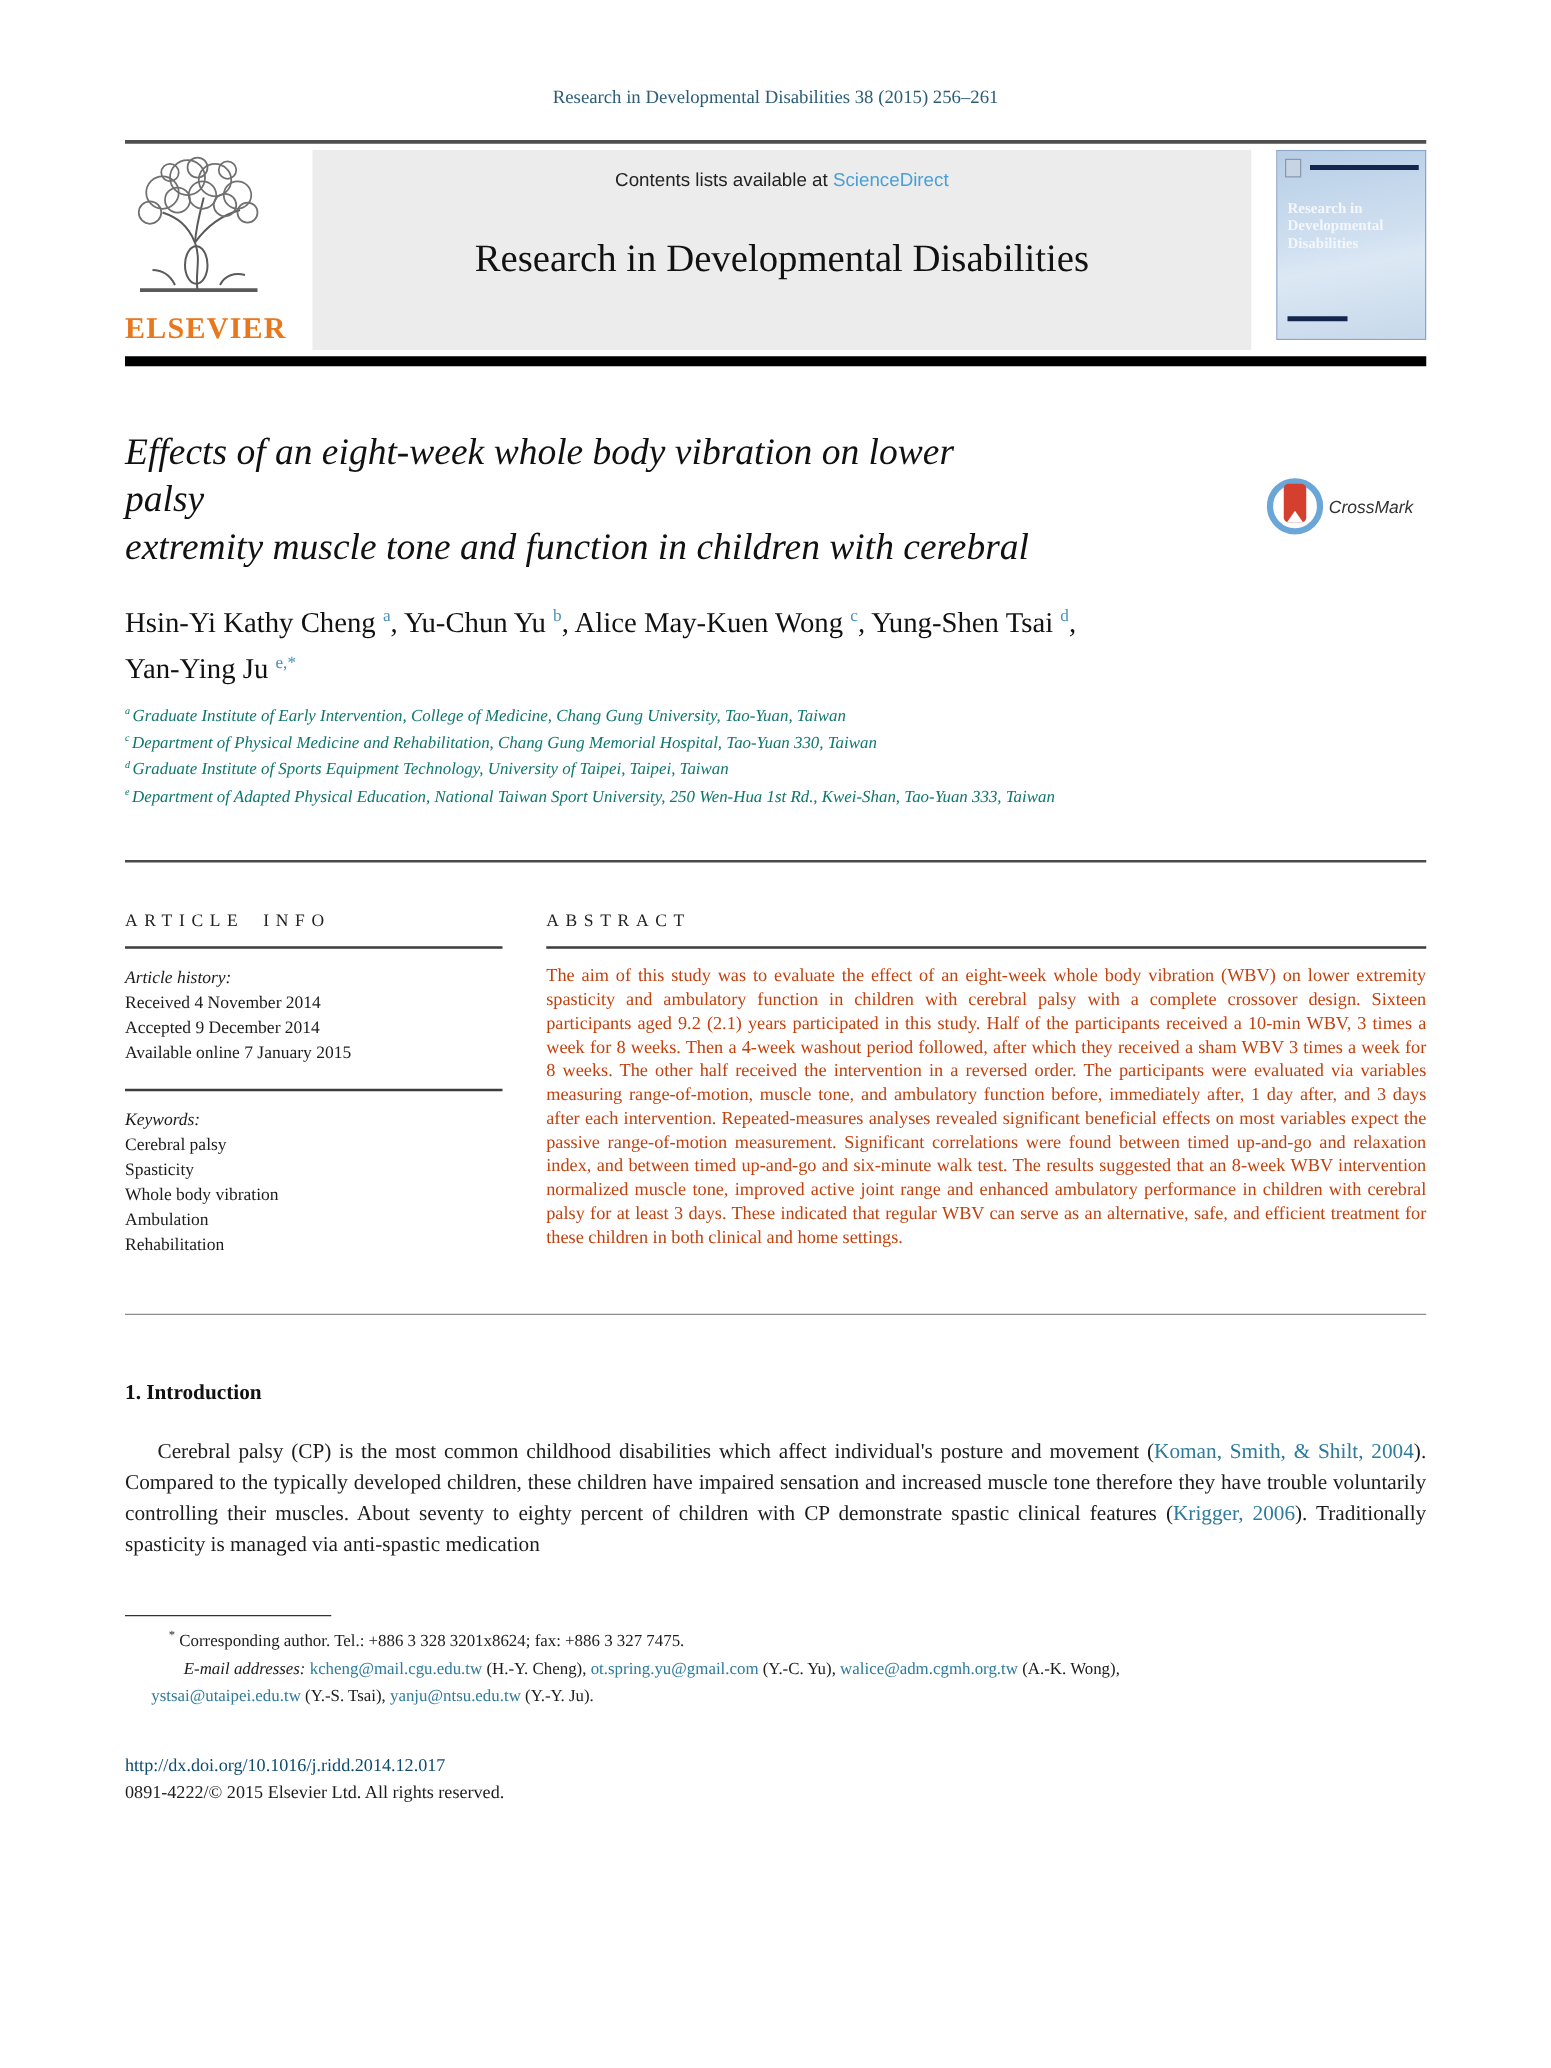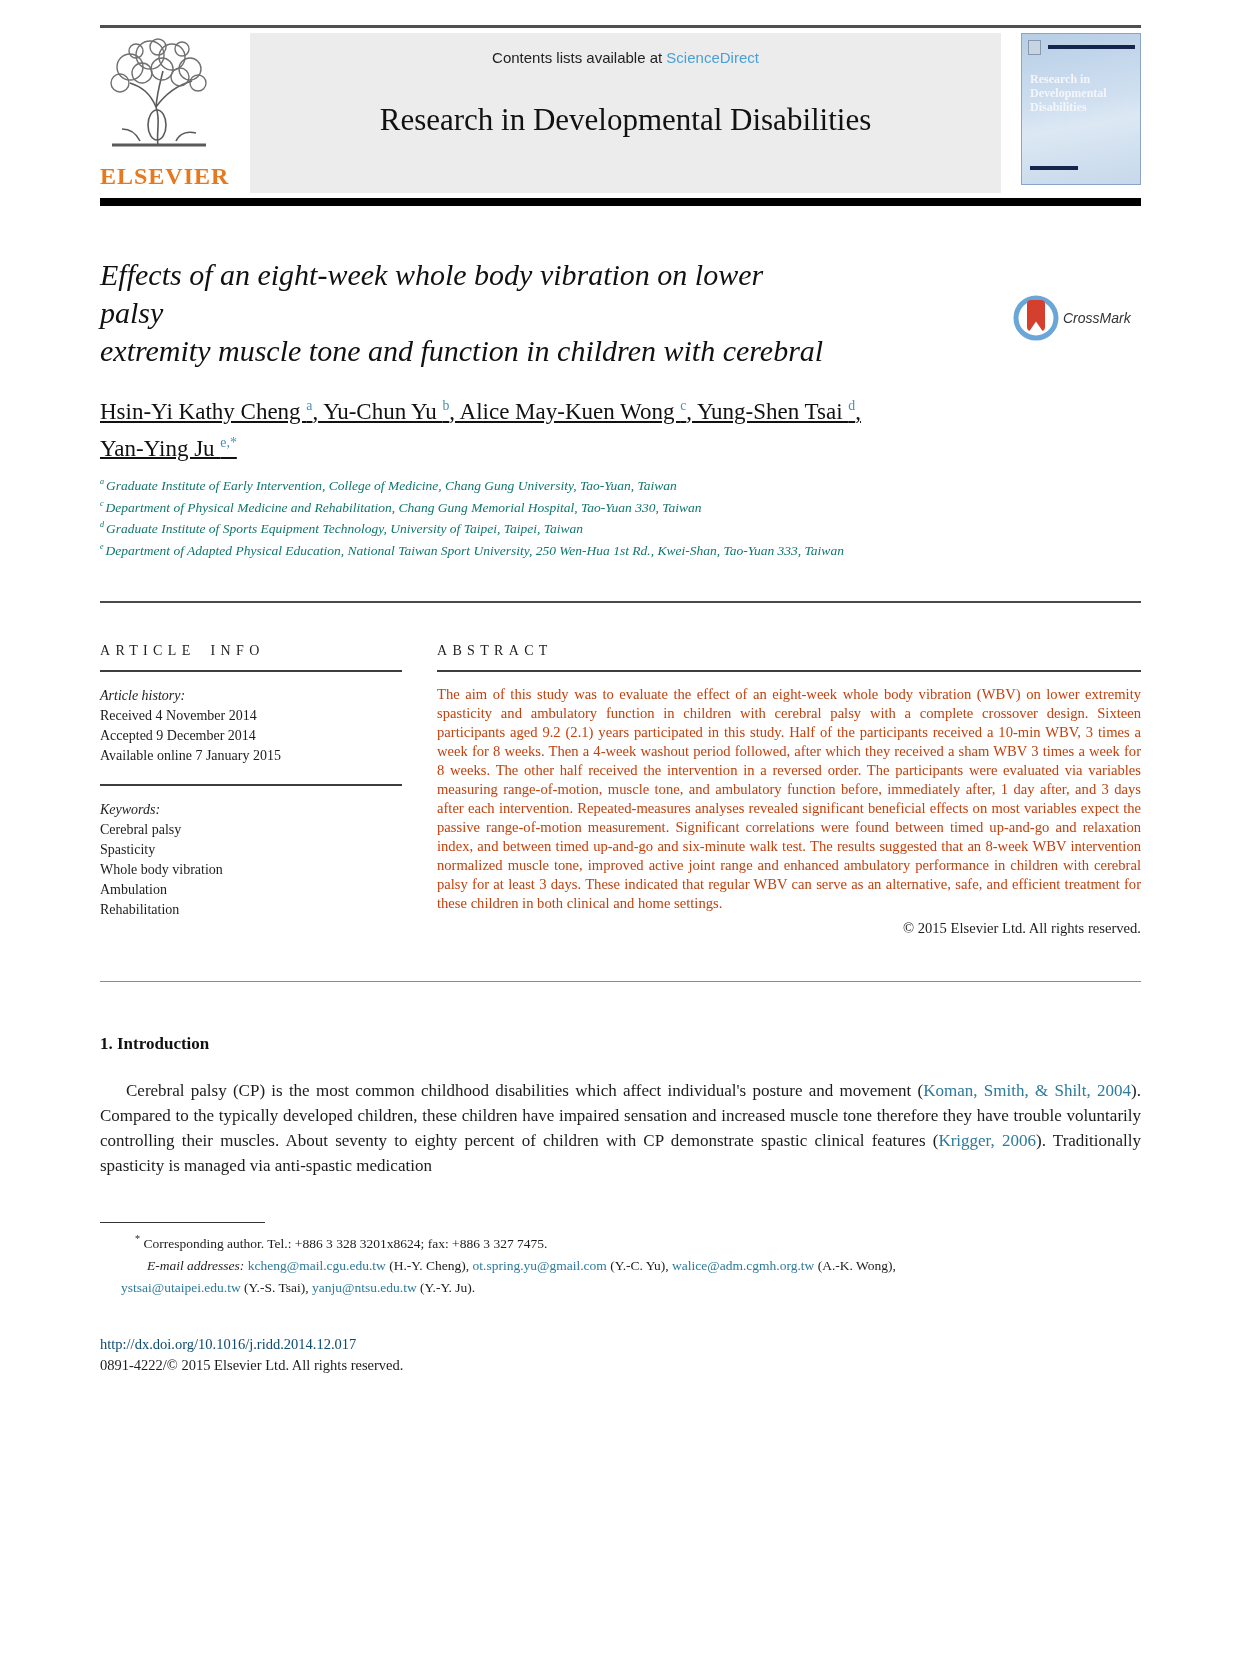--- a/index.html
+++ b/index.html
@@ -28,21 +28,21 @@
                  font-weight:bold; color:#f4f6fa; }
   .cover-bar-bottom { position:absolute; left:8px; bottom:14px; width:48px; height:4px; background:#14264d; }
   .banner-bottom-rule { margin-top:5px; height:8px; background:#000; }
 
   
   .title-row { margin-top:50px; display:flex;font-style:italic; }
   .article-title { flex:1; font-size:30px; line-height:38px; color:#111; }
   .crossmark { width:128px; display:flex; align-items:center; gap:4px; padding-top:10px; cursor:pointer; }
   .crossmark-label { font-family:"Liberation Sans","DejaVu Sans",sans-serif; font-size:14px; color:#333; }
 
-  .authors { margin-top:20px; font-size:23px; line-height:31px; color:#111;text-decoration:underline; }
+  .authors { margin-top:20px; font-size:23px; line-height:31px; color:#111; }
   .affiliations { margin-top:10px; font-style:italic; font-size:13.5px; line-height:18px; color:#0f766e; }
   .aff-sup { font-size:60%; vertical-align:super; margin-right:2px; }
 
   .rule-strong { margin-top:42px; height:2px; background:#4a4a4a; }
   .rule-thin   { margin-top:44px; height:1px; background:#8c8c8c; }
 
   
   .columns { margin-top:40px; display:flex; gap:35px; }
   .col-left { width:302px; flex:none; }
   .col-right { flex:1; }
@@ -71,20 +71,21 @@
   .sg-sup  { vertical-align:super; font-size:60%; color:#4a90b8; }
   .sg-supk { vertical-align:super; font-size:75%; }
   .sg-link { color:#2d7a9b; cursor:pointer; }
   .sg-it { font-style:italic; }
 </style>
 </head>
 <body>
 
 <div class="page">
 
+  <div class="journal-ref">Research in Developmental Disabilities 38 (2015) 256–261</div>
 
   <div class="banner-top-rule"></div>
 
   <div class="banner-row">
 
     <div class="elsevier-block">
       <svg width="118" height="128" viewBox="0 0 118 128">
         <g fill="none" stroke="#5a5a5a" stroke-width="1.6">
           <path d="M12 112 H106" stroke-width="3"></path>
           <path d="M58 112 C56 98 61 88 56 74 C50 60 42 54 30 50"></path>
@@ -182,21 +183,20 @@
           <div class="info-item">Whole body vibration</div>
           <div class="info-item">Ambulation</div>
           <div class="info-item">Rehabilitation</div>
         </div>
     </div>
 
     <div class="col-right">
       <div class="col-heading">ABSTRACT</div>
       <div class="col-rule"></div>
       <p class="abstract-text">The aim of this study was to evaluate the effect of an eight-week whole body vibration (WBV) on lower extremity spasticity and ambulatory function in children with cerebral palsy with a complete crossover design. Sixteen participants aged 9.2 (2.1) years participated in this study. Half of the participants received a 10-min WBV, 3 times a week for 8 weeks. Then a 4-week washout period followed, after which they received a sham WBV 3 times a week for 8 weeks. The other half received the intervention in a reversed order. The participants were evaluated via variables measuring range-of-motion, muscle tone, and ambulatory function before, immediately after, 1 day after, and 3 days after each intervention. Repeated-measures analyses revealed significant beneficial effects on most variables expect the passive range-of-motion measurement. Significant correlations were found between timed up-and-go and relaxation index, and between timed up-and-go and six-minute walk test. The results suggested that an 8-week WBV intervention normalized muscle tone, improved active joint range and enhanced ambulatory performance in children with cerebral palsy for at least 3 days. These indicated that regular WBV can serve as an alternative, safe, and efficient treatment for these children in both clinical and home settings.</p>
-      <div class="copyright">© 2015 Elsevier Ltd. All rights reserved.</div>
     </div>
   </div>
 
   <div class="rule-thin"></div>
 
   <h2 class="intro-heading">1. Introduction</h2>
   <p class="intro-para"><span class="sg-t">Cerebral palsy (CP) is the most common childhood disabilities which affect individual's posture and movement (</span><span class="sg-link">Koman, Smith, &amp; Shilt, 2004</span><span class="sg-t">). Compared to the typically developed children, these children have impaired sensation and increased muscle tone therefore they have trouble voluntarily controlling their muscles. About seventy to eighty percent of children with CP demonstrate spastic clinical features (</span><span class="sg-link">Krigger, 2006</span><span class="sg-t">). Traditionally spasticity is managed via anti-spastic medication</span></p>
 
   <div class="fn-rule"></div>
   <p class="fn fn-first"><span class="sg-supk">*</span><span class="sg-t"> Corresponding author. Tel.: +886 3 328 3201x8624; fax: +886 3 327 7475.</span></p>

